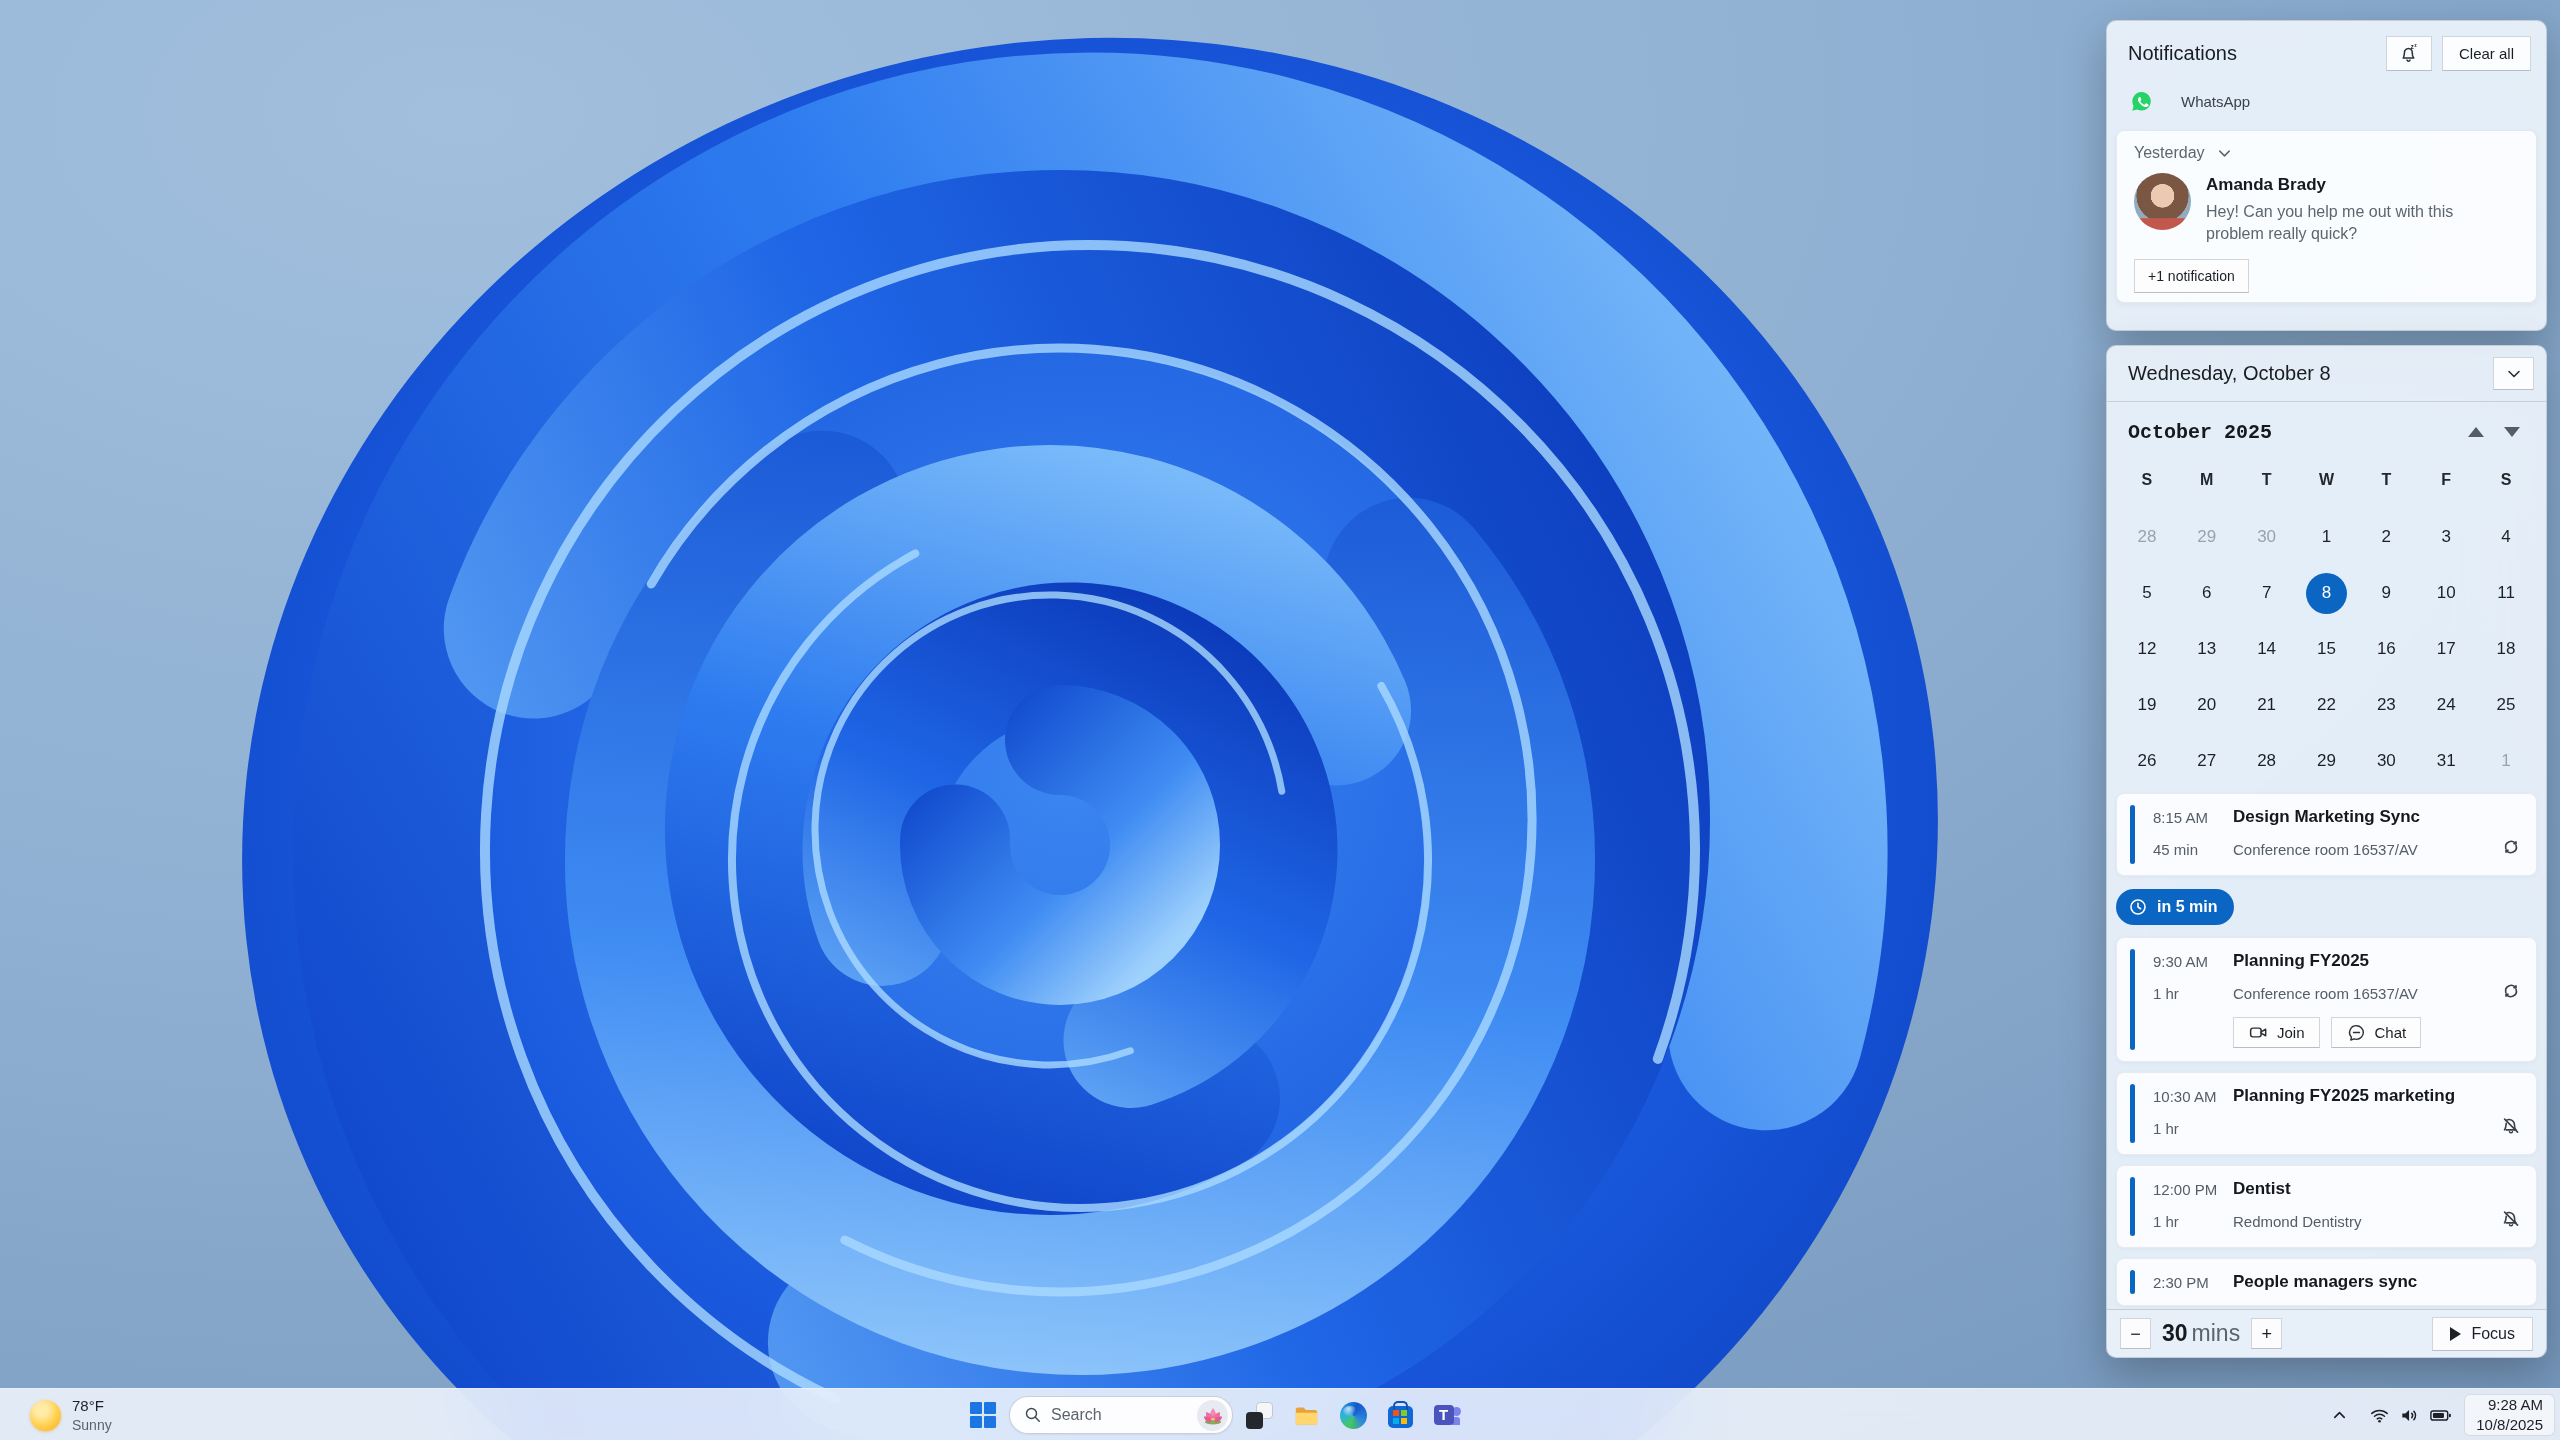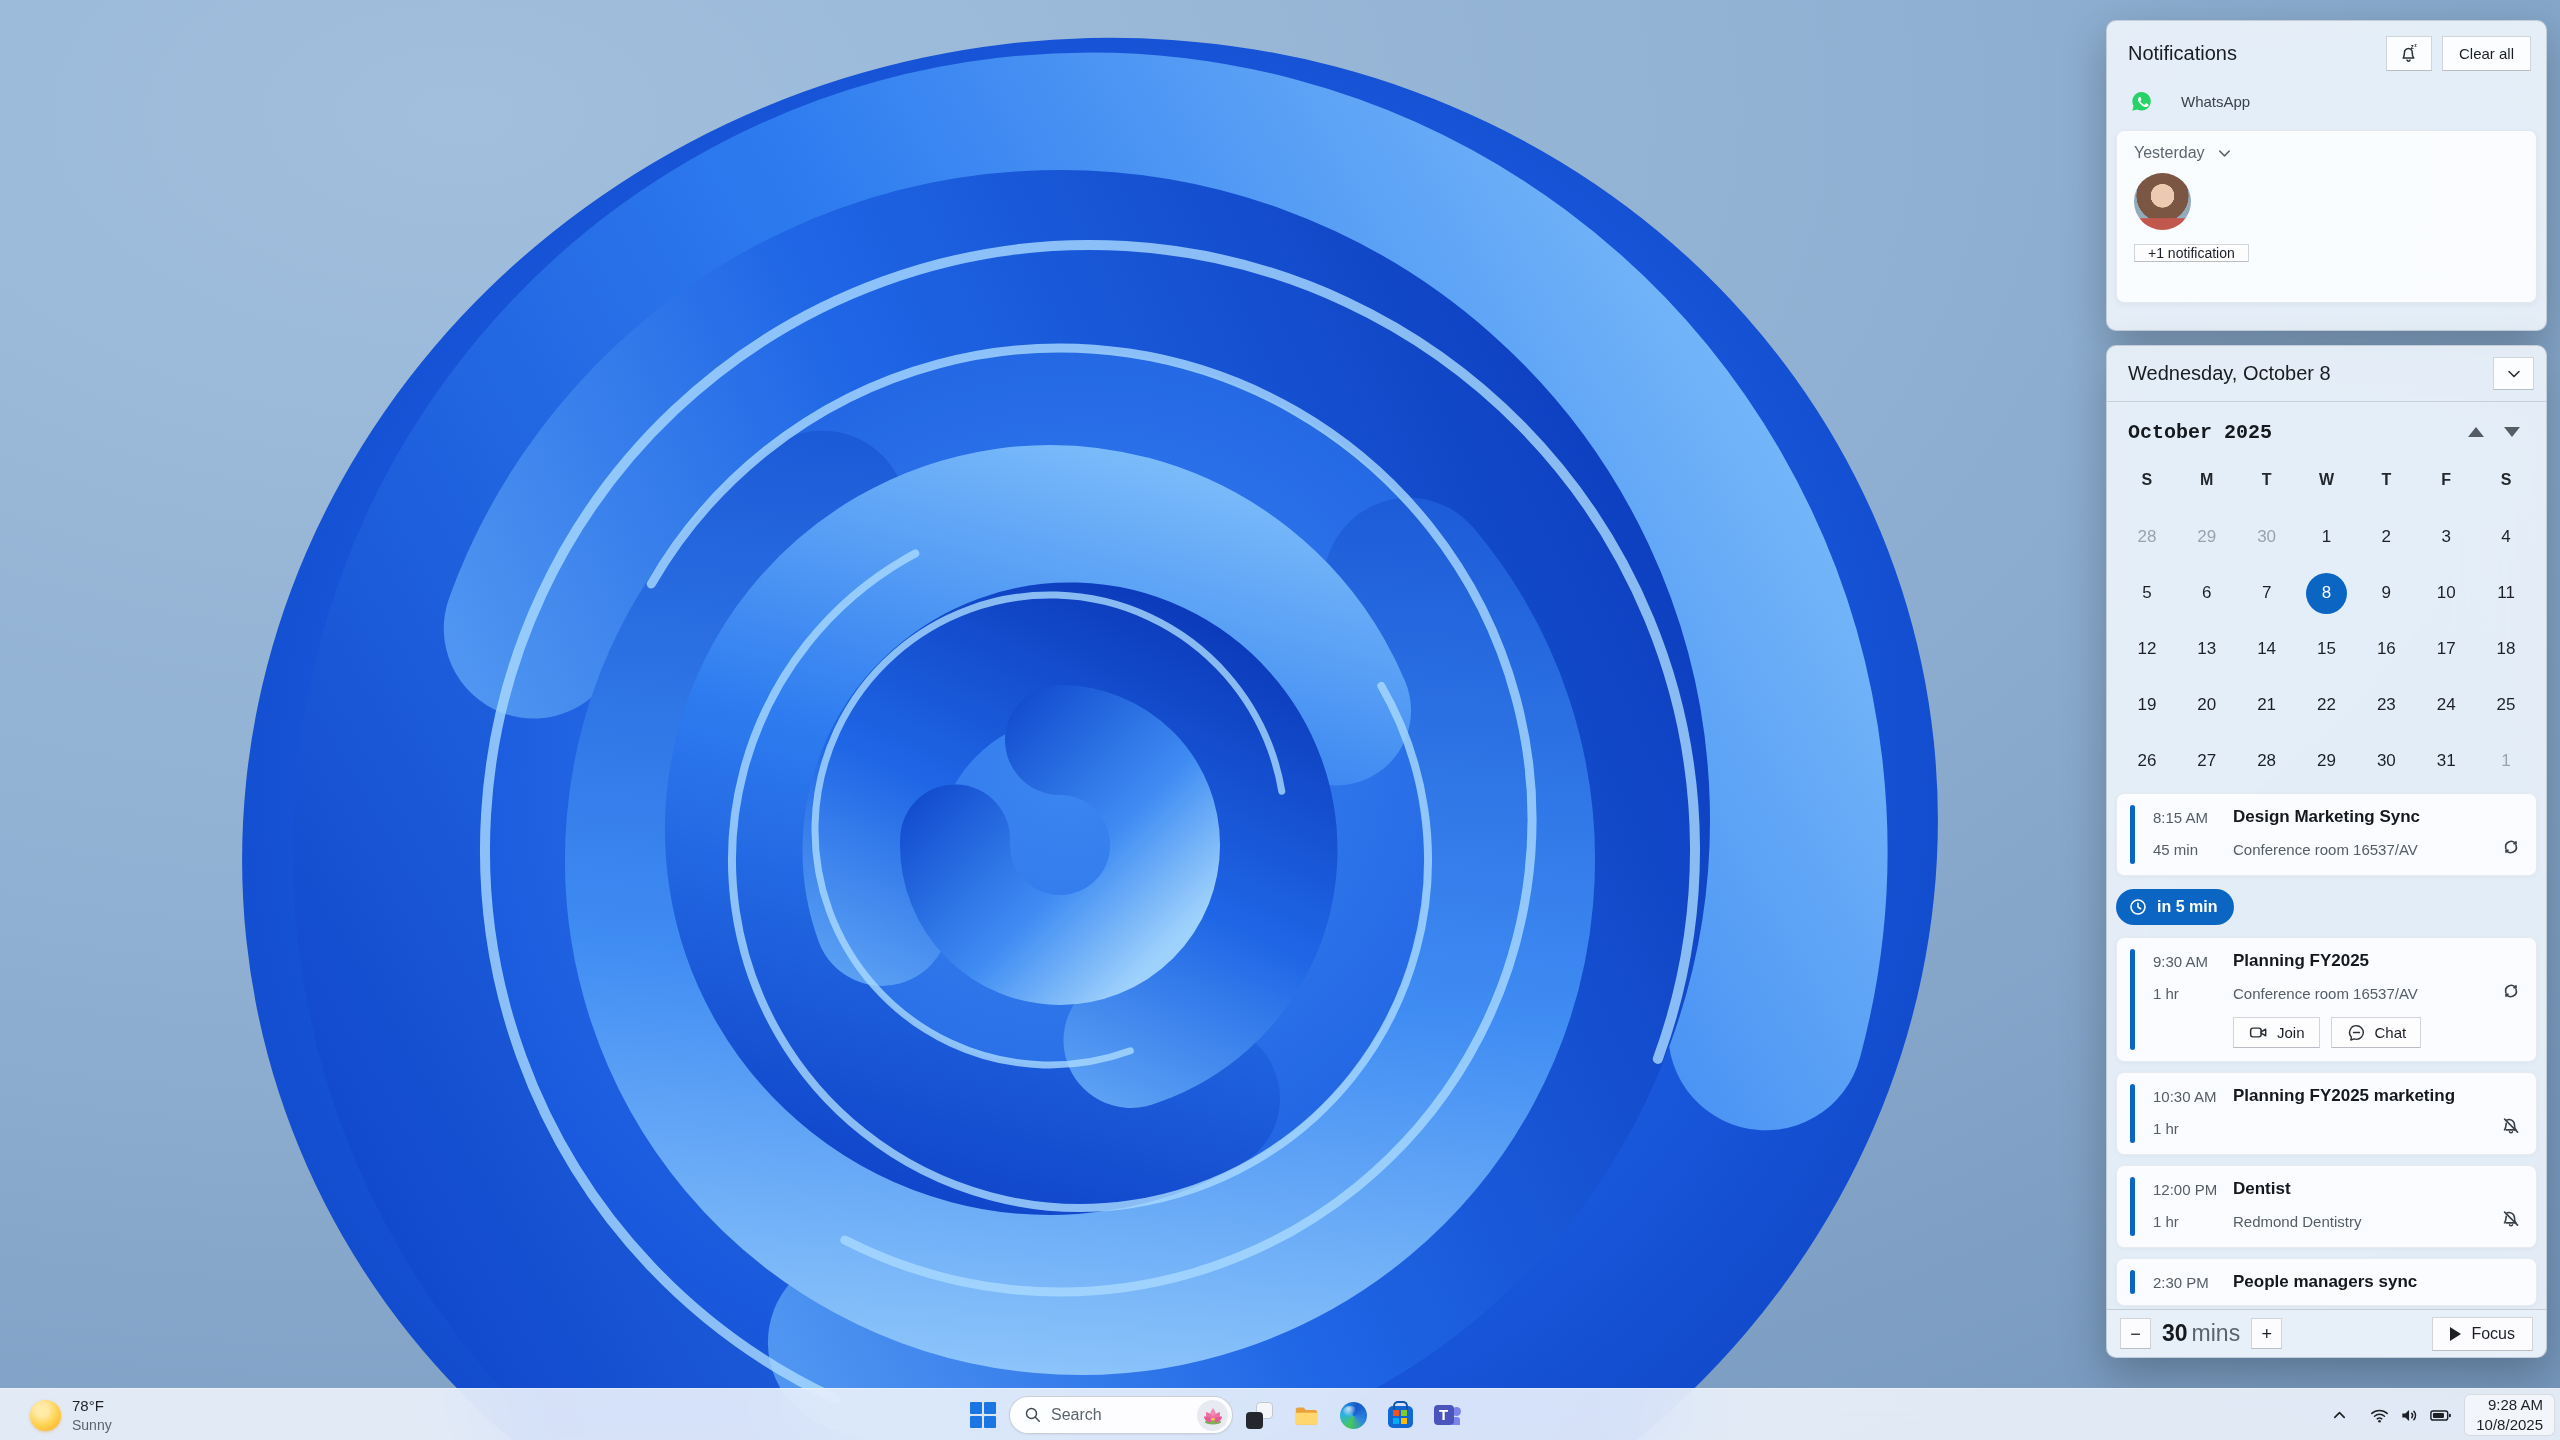--- a/index.html
+++ b/index.html
@@ -62,21 +62,21 @@
   .yesterday-row { display: flex; align-items: center; gap: 11px; color: #5d666f; font-size: 16px; }
   .notif-body { display: flex; gap: 15px; margin-top: 11px; }
   .avatar {
     width: 57px; height: 57px; border-radius: 50%; flex-shrink: 0;
     background:
       linear-gradient(to top, #c2574d 0 20%, rgba(0,0,0,0) 21%),
       radial-gradient(circle at 50% 40%, #eccab2 0 26%, #7a5643 27% 58%, #93abbd 59%);
   }
   .sender { font-size: 17px; font-weight: 700; color: #16191d; padding-top: 2px; }
   .message { font-size: 16px; color: #5d666f; line-height: 1.38; margin-top: 6px; max-width: 272px; }
-  .more-btn { margin-top: 14px; height: 18px; padding: 0 13px; font-size: 14px; }
+  .more-btn { margin-top: 14px; height: 34px; padding: 0 13px; font-size: 14px; }
 
   
   .cal-panel { top: 345px; height: 1013px; display: flex; flex-direction: column; overflow: hidden; }
   .cal-date-header {
     height: 56px; flex-shrink: 0;
     display: flex; align-items: center;
     padding: 0 12px 0 21px;
     border-bottom: 1px solid rgba(90, 100, 115, 0.22);
     font-size: 20px; color: #191c20;
   }
@@ -303,20 +303,24 @@
       <div class="yesterday-row">
         <span>Yesterday</span>
         <span class="icon-wrap">
           <svg width="17" height="17" viewBox="0 0 18 18">
               <path d="M4 6.5l5 5 5-5" fill="none" stroke="#5d666f" stroke-width="1.6" stroke-linecap="round" stroke-linejoin="round"></path>
             </svg>
         </span>
       </div>
       <div class="notif-body">
         <span class="avatar"></span>
+        <div class="notif-texts">
+          <div class="sender">Amanda Brady</div>
+          <div class="message">Hey! Can you help me out with this problem really quick?</div>
+        </div>
       </div>
       <button class="btn more-btn">+1 notification</button>
     </article>
   </section>
 
   <section class="panel cal-panel">
     <header class="cal-date-header">
       <span>Wednesday, October 8</span>
       <button class="btn collapse-btn">
         <span class="icon-wrap">

